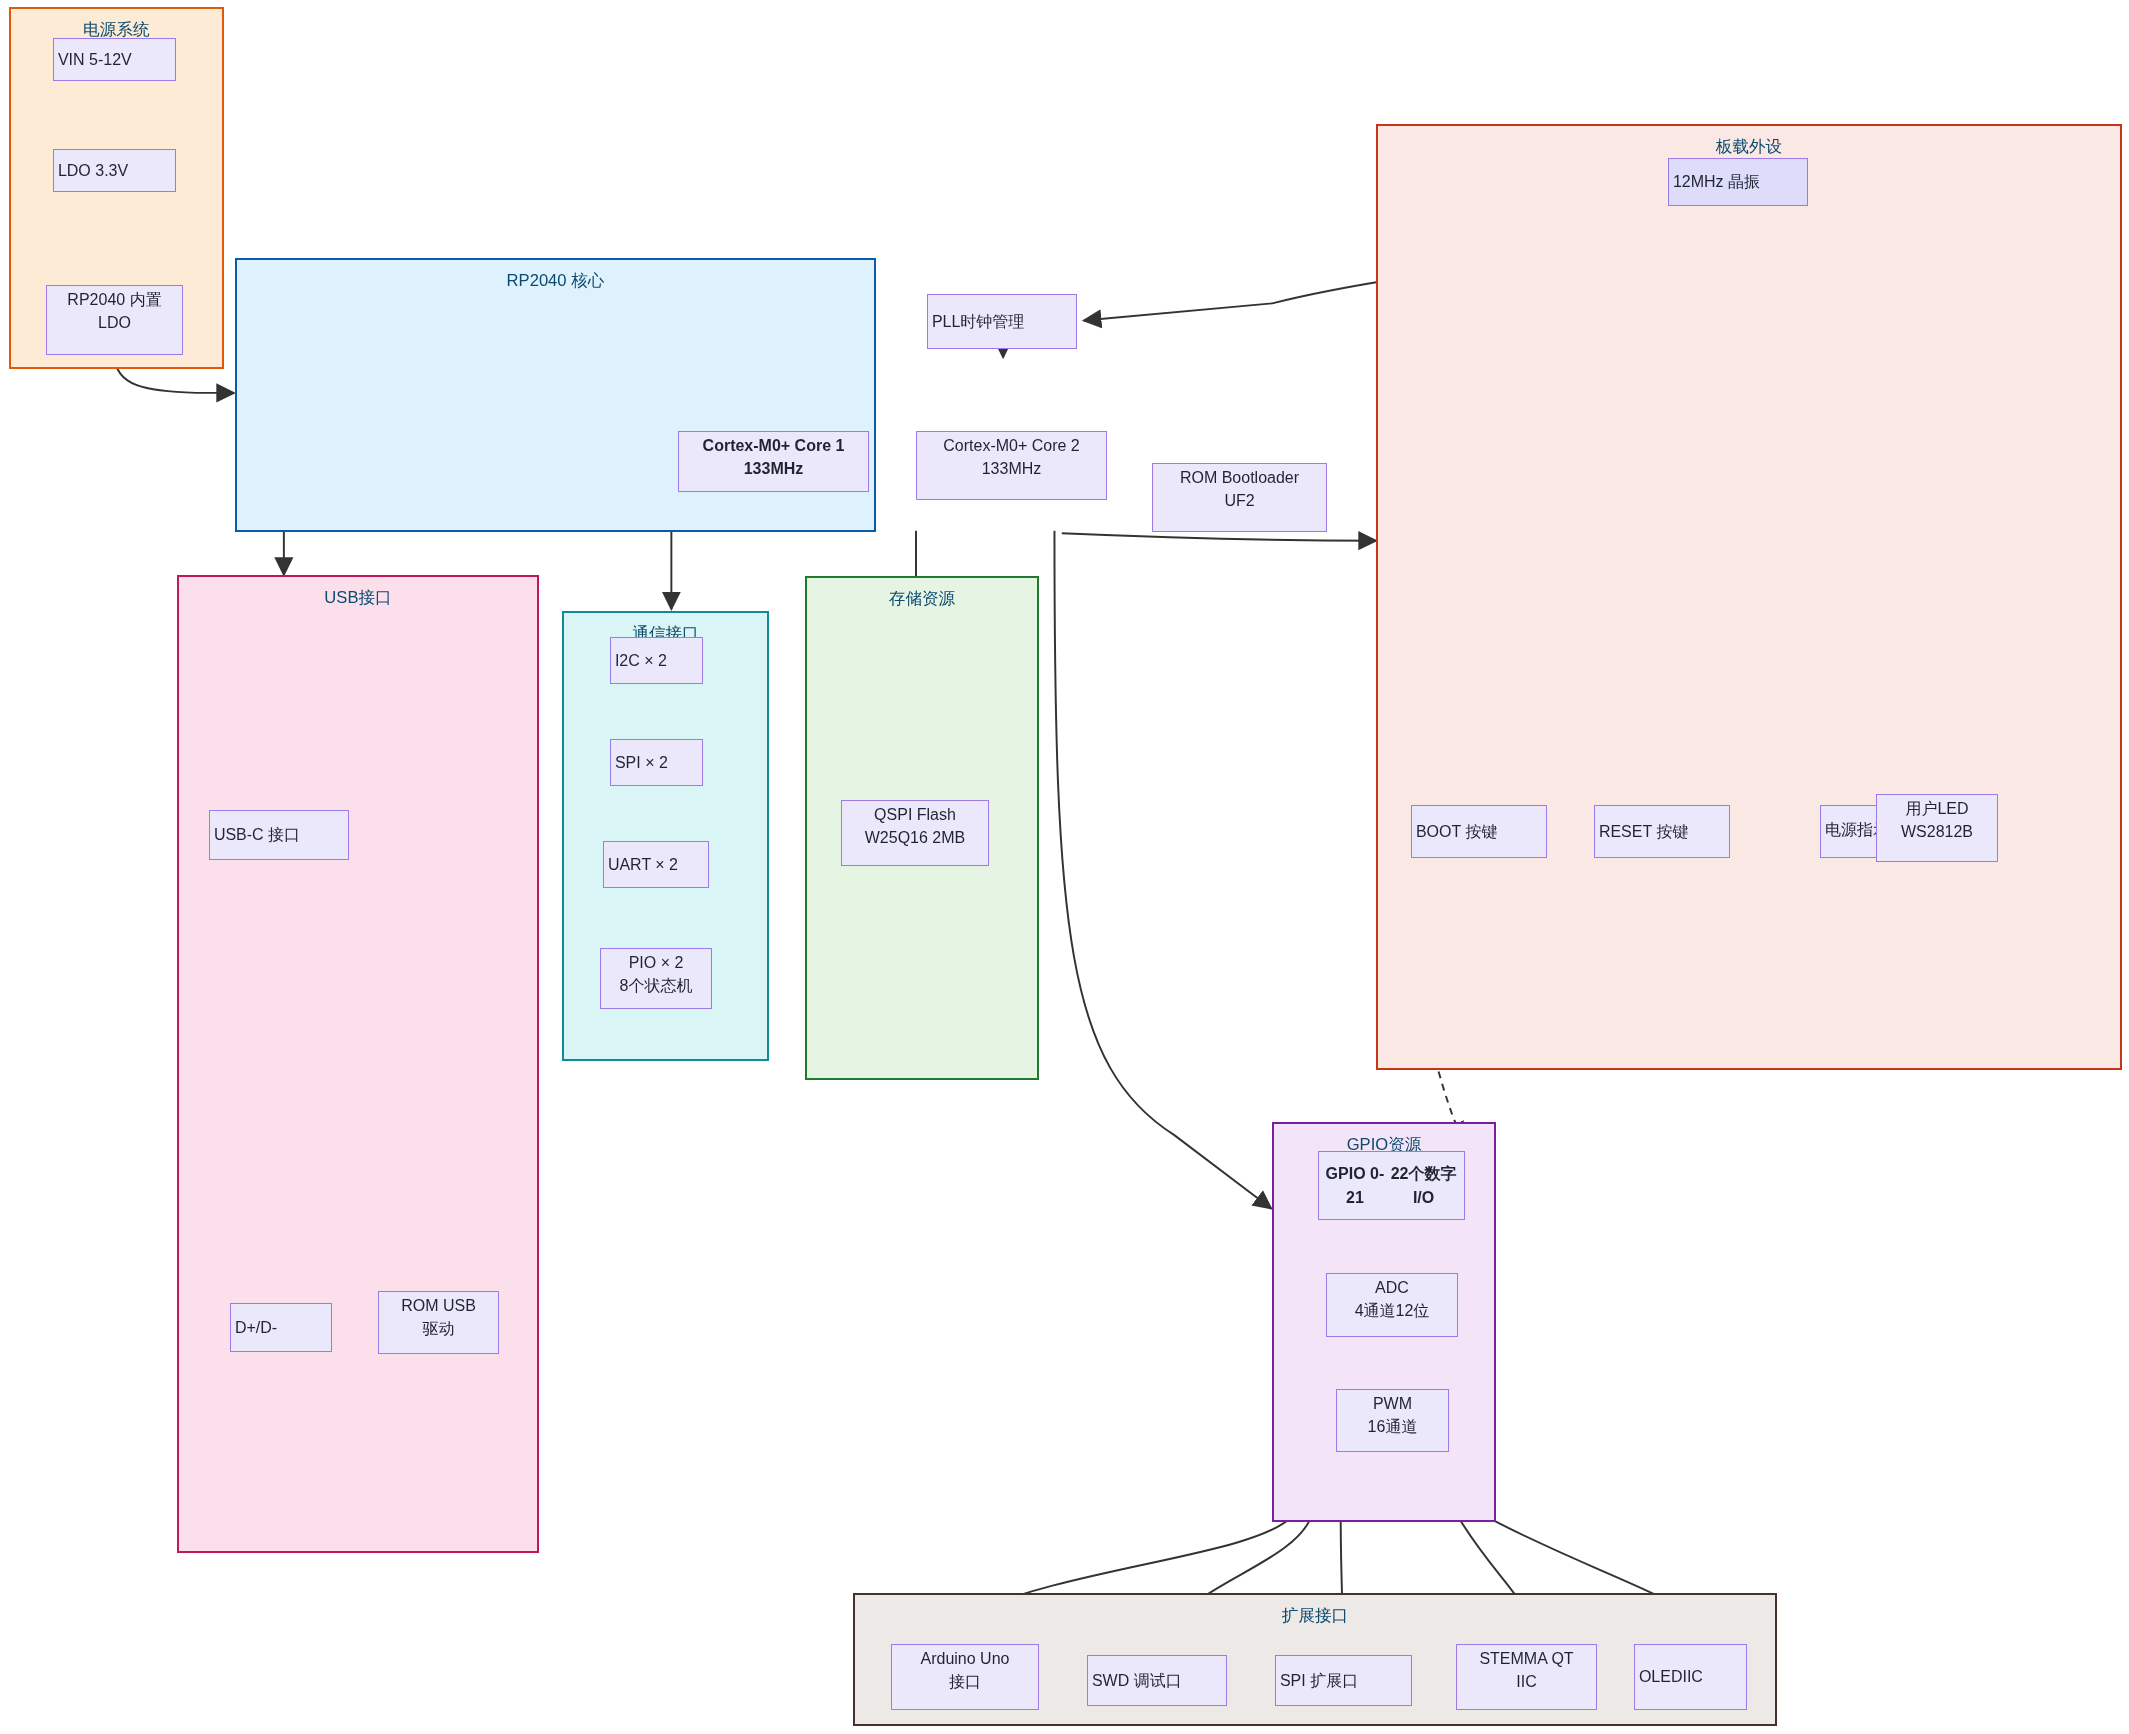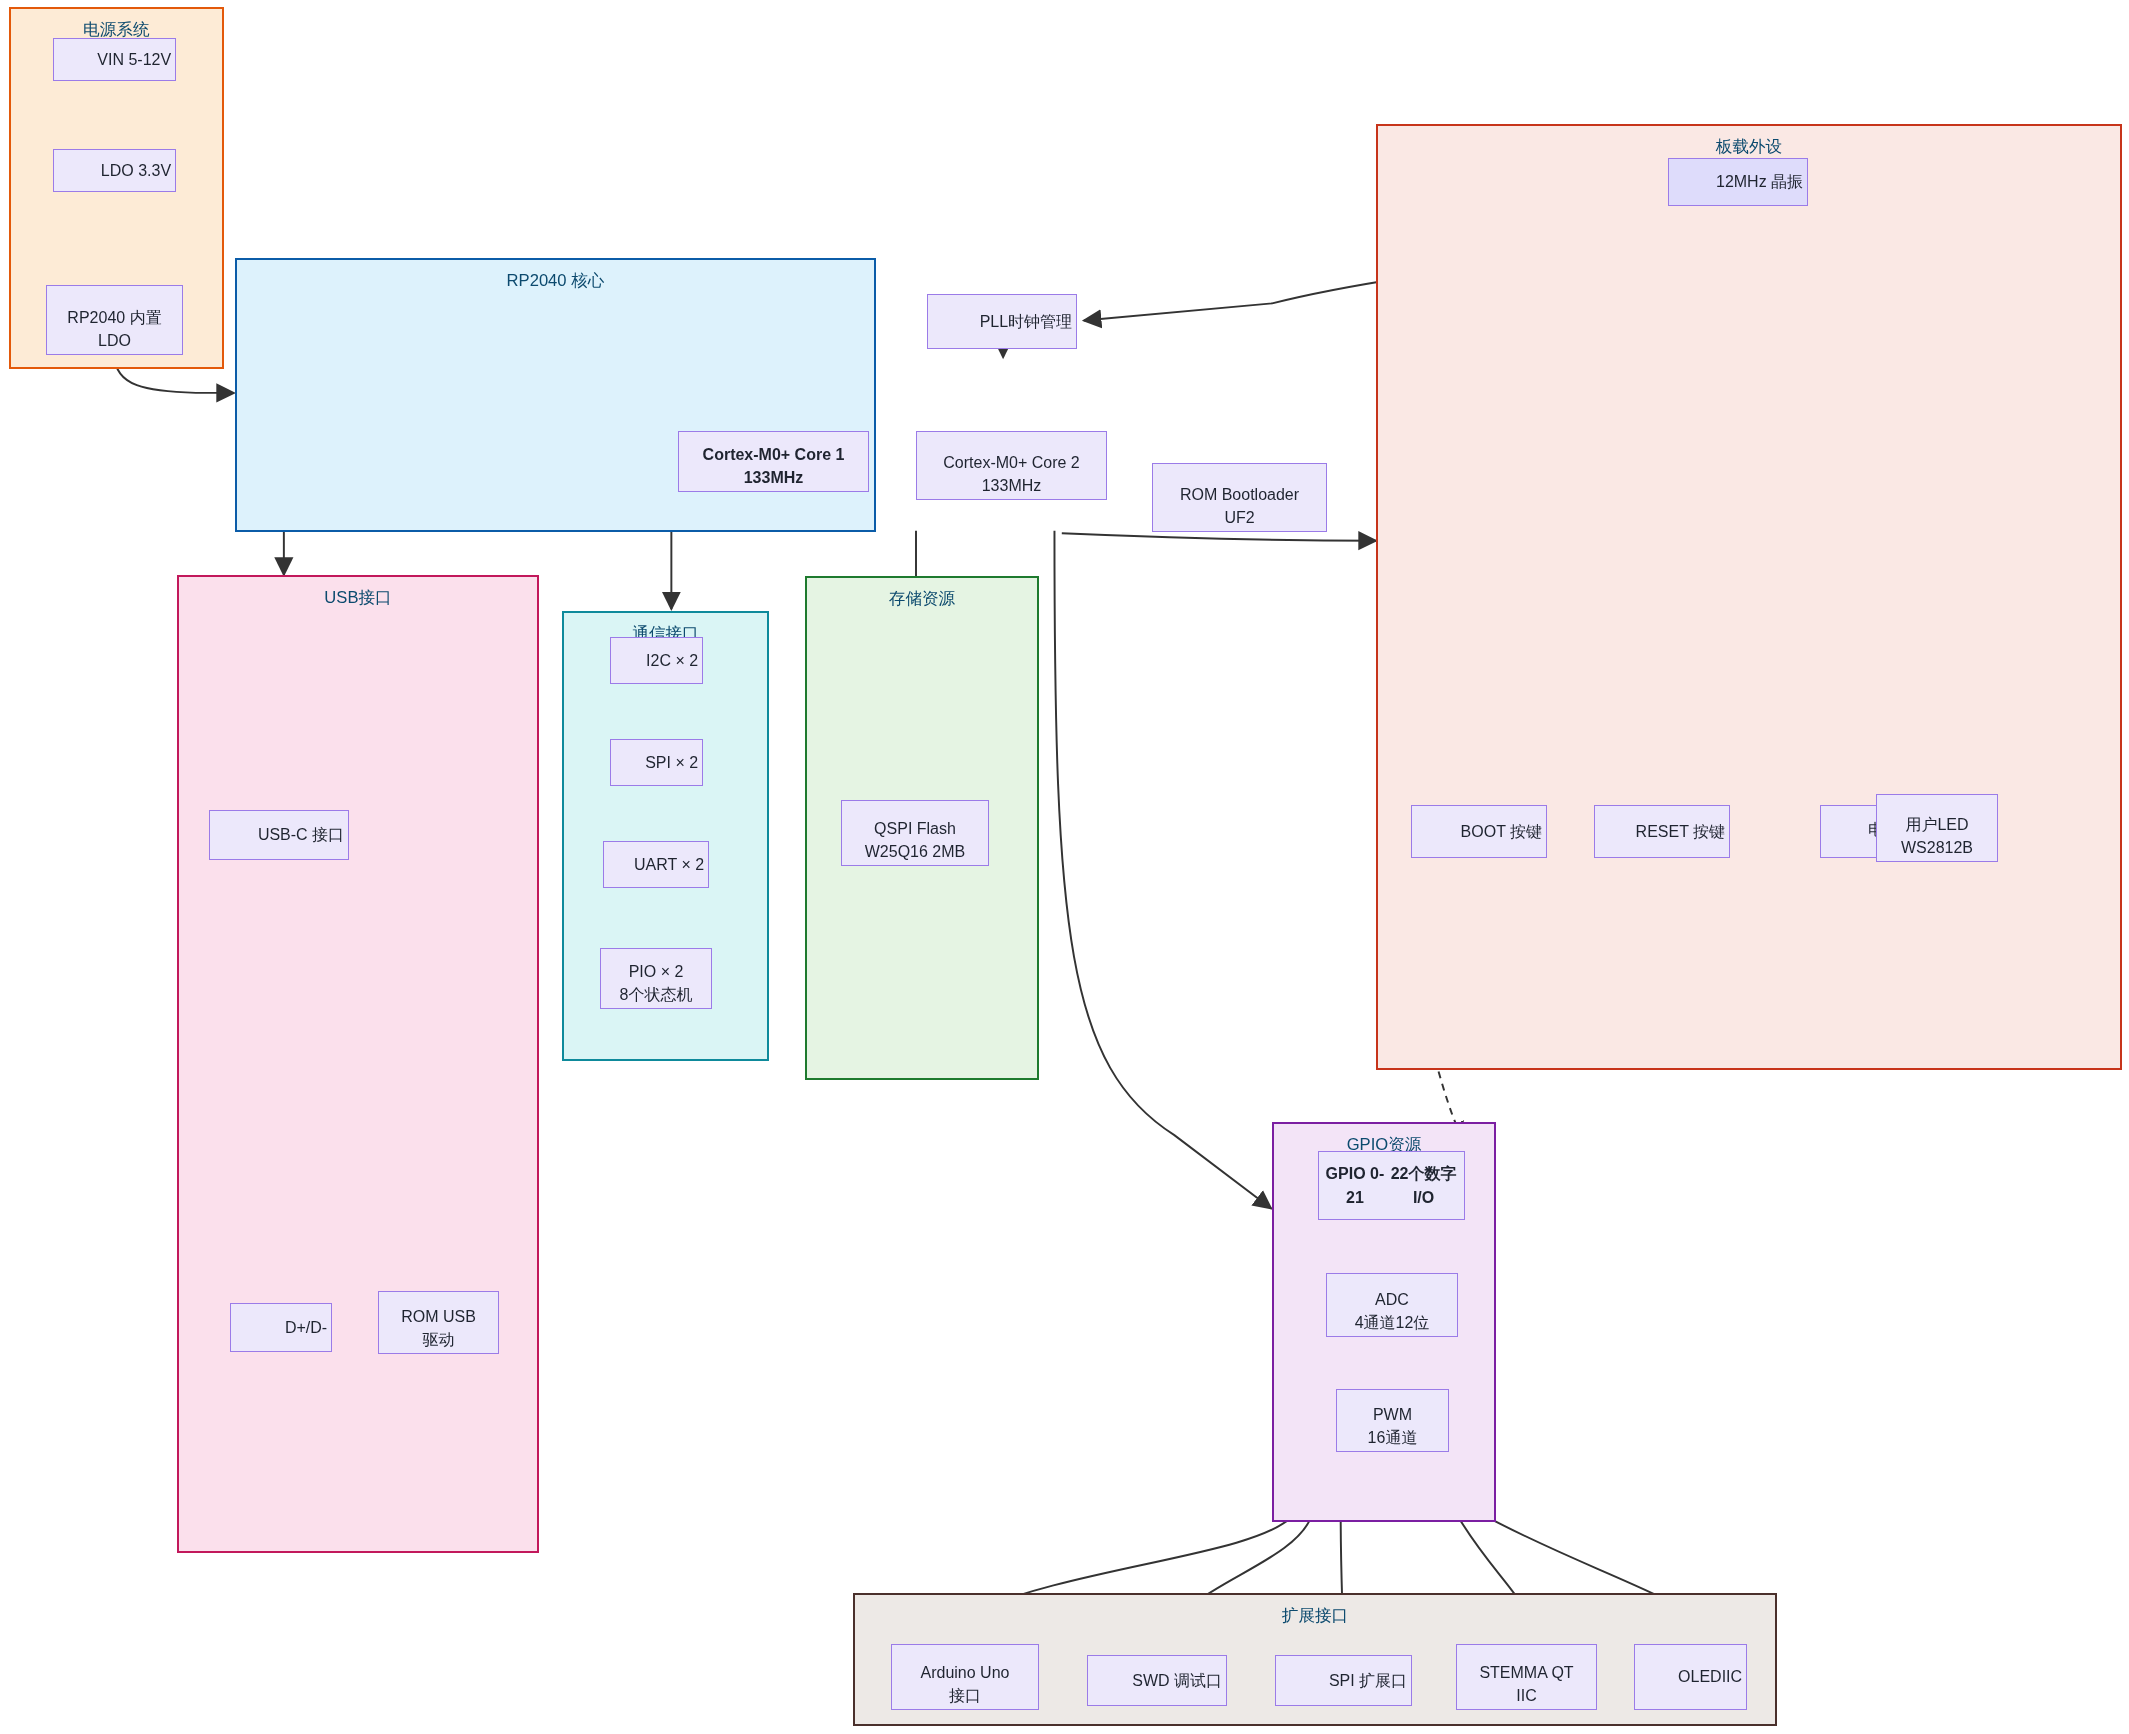--- a/index.html
+++ b/index.html
@@ -5,21 +5,21 @@
   html,body{margin:0;padding:0;background:#ffffff;}
   body{font-family:"Liberation Sans","DejaVu Sans",sans-serif;}
   #stage{position:relative;width:2129px;height:1734px;background:#fff;overflow:hidden;}
   #edges{position:absolute;left:0;top:0;width:2129px;height:1734px;pointer-events:none;}
 
   .cluster{position:absolute;box-sizing:border-box;border-width:2.9px;border-style:solid;}
   .cluster-title{position:absolute;left:0;right:0;top:10.8px;text-align:center;
     font-size:16.6px;color:#0c4a6e;line-height:1.2;}
 
   .node{position:absolute;box-sizing:border-box;background:#ECE8FB;border:1.5px solid:#9B7BE8;
-    border:1.5px solid #9B7BE8;display:flex;align-items:center;justify-content:flex-end;
+    border:1.5px solid #9B7BE8;display:flex;align-items:center;justify-content:flex-start;
     text-align:center;font-size:16px;color:#1f2430;line-height:1.45;padding:2px 3.9px;}
   .node.xtal{background:#DEDCFB;}
   .node span{display:block;}
 
   
   .c-power{background:#FDEBD6;border-color:#E3590A;}
   .c-core{background:#DDF2FC;border-color:#0B5CA8;}
   .c-periph{background:#FAE8E4;border-color:#C7341A;}
   .c-usb{background:#FBE0EC;border-color:#C2185B;}
   .c-comm{background:#DAF5F5;border-color:#0E8A9B;}

